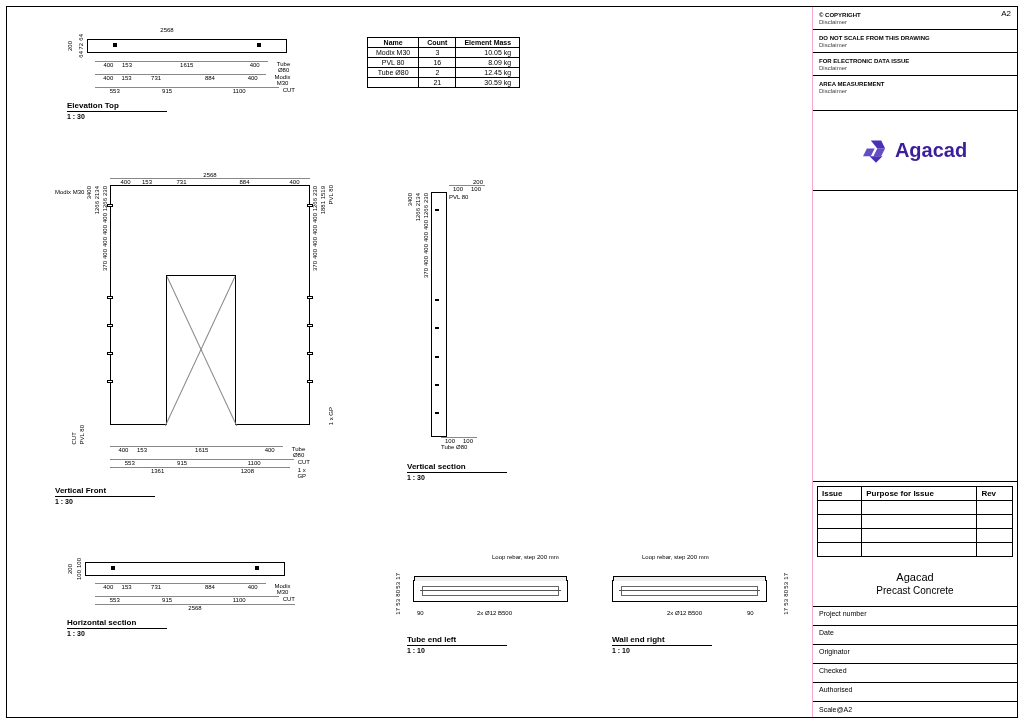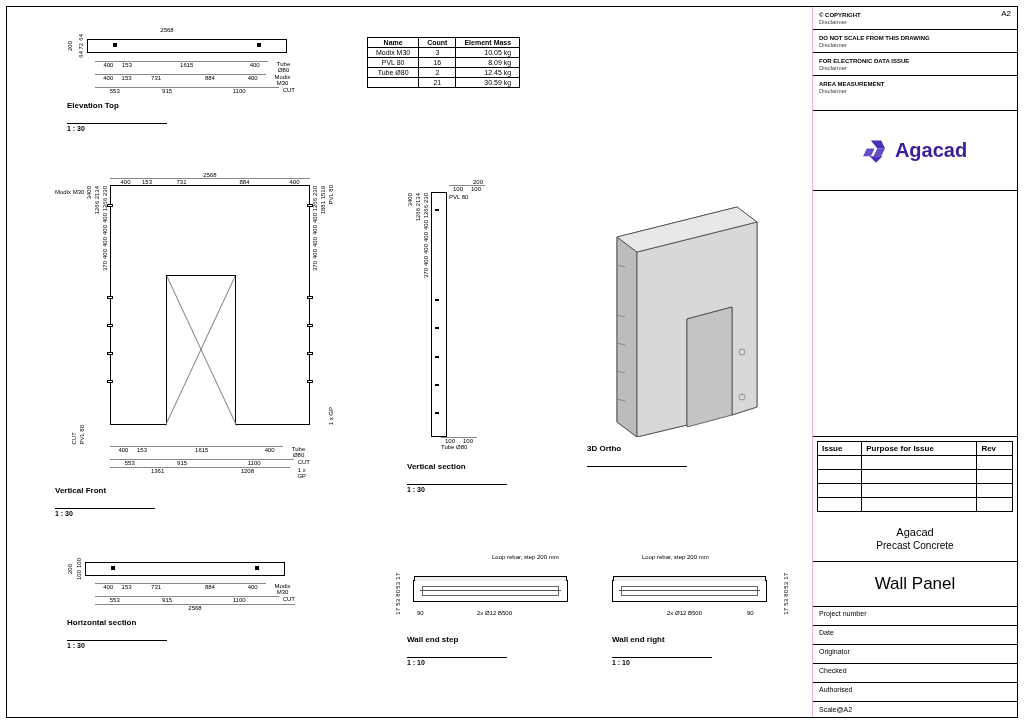--- a/index.html
+++ b/index.html
@@ -21,21 +21,21 @@
   .proj-title { text-align: center; padding: 10px 6px; font-size: 11px; border-bottom: 1px solid #000; }
   .proj-title .sub { font-size: 10px; margin-top: 2px; }
   .dwg-title { text-align: center; padding: 12px 6px; font-size: 17px; border-bottom: 1px solid #000; }
   .info-rows { display: flex; flex-direction: column; }
   .info-row { border-bottom: 1px solid #000; padding: 3px 6px 8px; font-size: 7px; min-height: 18px; }
   .dwg-no { text-align: center; padding: 10px 6px; font-size: 13px; border-bottom: 1px solid #000; }
   .scale-row { padding: 4px 6px; font-size: 7px; }
 
   
   .view { position: absolute; }
-  .view-title { font-size: 8px; font-weight: bold; border-bottom: 1px solid #000; padding-bottom: 13px; margin-top: 3px; display: inline-block; min-width: 100px; }
+  .view-title { font-size: 8px; font-weight: bold; border-bottom: 1px solid #000; padding-bottom: 1px; margin-top: 3px; display: inline-block; min-width: 100px; }
   .view-scale { font-size: 7px; font-weight: bold; margin-top: 1px; }
 
   
   .strip { border: 1px solid #000; width: 200px; height: 14px; background: #fff; position: relative; }
   .strip::before, .strip::after { content: ""; position: absolute; top: 3px; width: 4px; height: 4px; background: #000; }
   .strip::before { left: 25px; } .strip::after { right: 25px; }
   .dim-stack { display: flex; flex-direction: column; gap: 1px; margin-top: 2px; }
   .dim-row { display: flex; font-size: 6px; }
   .dim-row span { border-top: 1px solid #888; text-align: center; position: relative; }
   .dim-label { font-size: 6px; color: #000; }
@@ -309,63 +309,40 @@
             <span class="dim-label" style="border:none; margin-left:4px;">CUT</span>
           </div>
         <div class="dim-row">
             <span style="width:200px">2568</span>
           </div>
       </div>
       <div class="view-title">Horizontal section</div>
       <div class="view-scale">1 : 30</div>
     </div>
 
-    <div class="view" style="left:580px; top:180px;">
-      <div class="iso-box">
-        <svg viewBox="0 0 200 250">
-          <g fill="#d0d0d0" stroke="#444" stroke-width="0.8">
-            <path d="M30 50 L150 20 L170 35 L170 220 L145 228 L145 120 L100 132 L100 238 L50 250 L30 235 Z"></path>
-            <path d="M30 50 L50 65 L50 250 L30 235 Z" fill="#bcbcbc"></path>
-            <path d="M50 65 L170 35 L170 220 L145 228 L145 120 L100 132 L100 238 L50 250 Z" fill="#d8d8d8"></path>
-            <path d="M150 20 L170 35 L50 65 L30 50 Z" fill="#e8e8e8"></path>
-            <path d="M100 132 L145 120 L145 228 L100 240 Z" fill="#c4c4c4"></path>
-          </g>
-          <g stroke="#666" stroke-width="0.6">
-            <line x1="38" y1="80" x2="30" y2="78"></line>
-              <line x1="38" y1="130" x2="30" y2="128"></line>
-              <line x1="38" y1="158" x2="30" y2="156"></line>
-              <line x1="38" y1="186" x2="30" y2="184"></line>
-              <line x1="38" y1="214" x2="30" y2="212"></line>
-            <circle cx="155" cy="165" r="3" fill="none"></circle>
-              <circle cx="155" cy="210" r="3" fill="none"></circle>
-          </g>
-        </svg>
-      </div>
-      <div class="view-title">3D Ortho</div>
-    </div>
 
     <div class="view" style="left:400px; top:555px;">
       <div style="position:relative; height:55px; width:175px;">
         <div class="annot" style="top:-8px; left:85px;">Loop rebar,
 step 200 mm</div>
         <div class="dim-v-col" style="position:absolute; left:-12px; top:10px;">
             <span>17</span>
             <span>53</span>
             <span>80</span>
             <span>53</span>
             <span>17</span>
           </div>
         <div class="wall-end" style="position:absolute; top:18px; left:6px;">
           <div class="top"></div>
             <div class="rebar"></div>
         </div>
         <div class="annot" style="top:48px; left:10px;">90</div>
         <div class="annot" style="top:48px; left:70px;">2x Ø12 B500</div>
       </div>
-      <div class="view-title" style="margin-top:18px;">Wall end step</div>
+      <div class="view-title" style="margin-top:18px;">Tube end left</div>
       <div class="view-scale">1 : 10</div>
     </div>
 
     <div class="view" style="left:605px; top:555px;">
       <div style="position:relative; height:55px; width:175px;">
         <div class="annot" style="top:-8px; left:30px;">Loop rebar,
 step 200 mm</div>
         <div class="wall-end" style="position:absolute; top:18px; left:0;">
           <div class="top"></div>
             <div class="rebar"></div>
@@ -448,21 +425,20 @@
               <td></td>
               <td></td>
             </tr>
       </tbody>
         </table>
     </div>
     <div class="proj-title">
       <div>Agacad</div>
       <div class="sub">Precast Concrete</div>
     </div>
-    <div class="dwg-title">Wall Panel</div>
     <div class="info-rows">
       <div class="info-row">Project number</div>
       <div class="info-row">Date</div>
       <div class="info-row">Originator</div>
       <div class="info-row">Checked</div>
       <div class="info-row">Authorised</div>
     </div>
     <div class="scale-row">Scale@A2</div>
   </div>
 </div>

